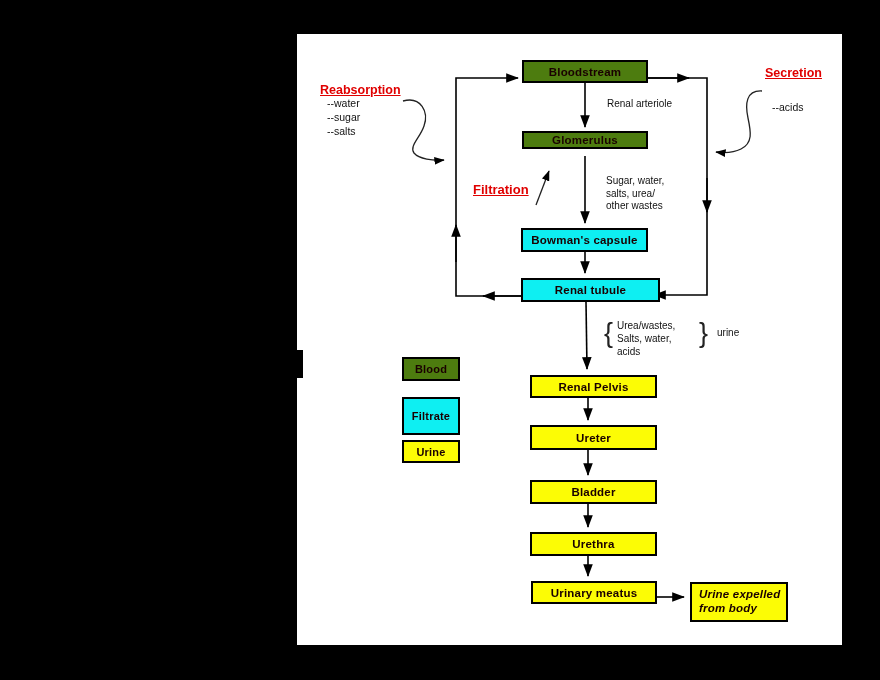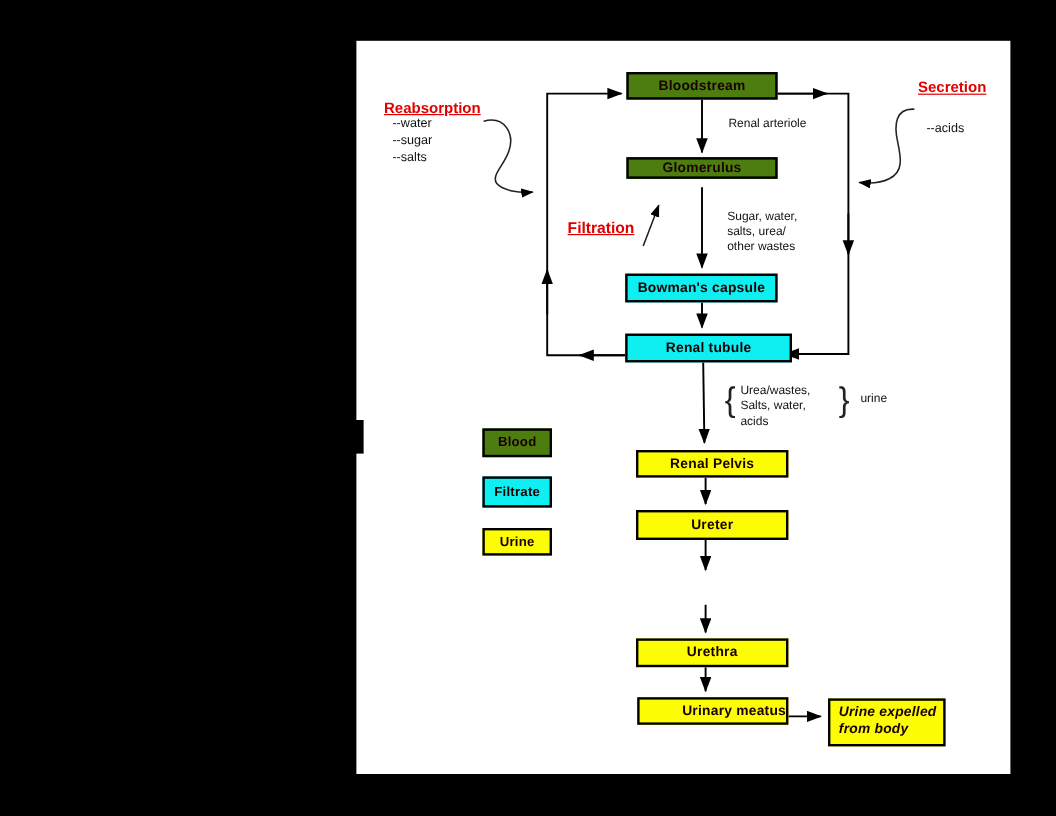--- a/index.html
+++ b/index.html
@@ -86,37 +86,40 @@
   </div>
 
   <div class="node yellow" style="left:530px;top:375px;width:127px;height:23px;">
     <span>Renal Pelvis</span>
   </div>
 
   <div class="node yellow" style="left:530px;top:425px;width:127px;height:25px;">
     <span>Ureter</span>
   </div>
 
+  <div class="node yellow" style="left:530px;top:480px;width:127px;height:24px;">
+    <span>Bladder</span>
+  </div>
 
   <div class="node yellow" style="left:530px;top:532px;width:127px;height:24px;">
     <span>Urethra</span>
   </div>
 
-  <div class="node yellow" style="left:531px;top:581px;width:126px;height:23px;justify-content:flex-end;">
+  <div class="node yellow" style="left:531px;top:581px;width:126px;height:23px;">
     <span>Urinary meatus</span>
   </div>
 
   <div class="node yellow multiline-node" style="left:690px;top:582px;width:98px;height:40px;">
     <span>Urine expelled from body</span>
   </div>
 
   <div class="node red" style="left:402px;top:357px;width:58px;height:24px;font-size:11px;">
     <span>Blood</span>
   </div>
-  <div class="node cyan" style="left:402px;top:397px;width:58px;height:26px;font-size:11px;">
+  <div class="node cyan" style="left:402px;top:397px;width:58px;height:38px;font-size:11px;">
     <span>Filtrate</span>
   </div>
   <div class="node yellow" style="left:402px;top:440px;width:58px;height:23px;font-size:11px;">
     <span>Urine</span>
   </div>
 
   <div class="redlabel" style="left:320px;top:83px;">Reabsorption</div>
   <div class="dashitems" style="left:327px;top:96px;">
     <div>--water</div>
     <div>--sugar</div>

